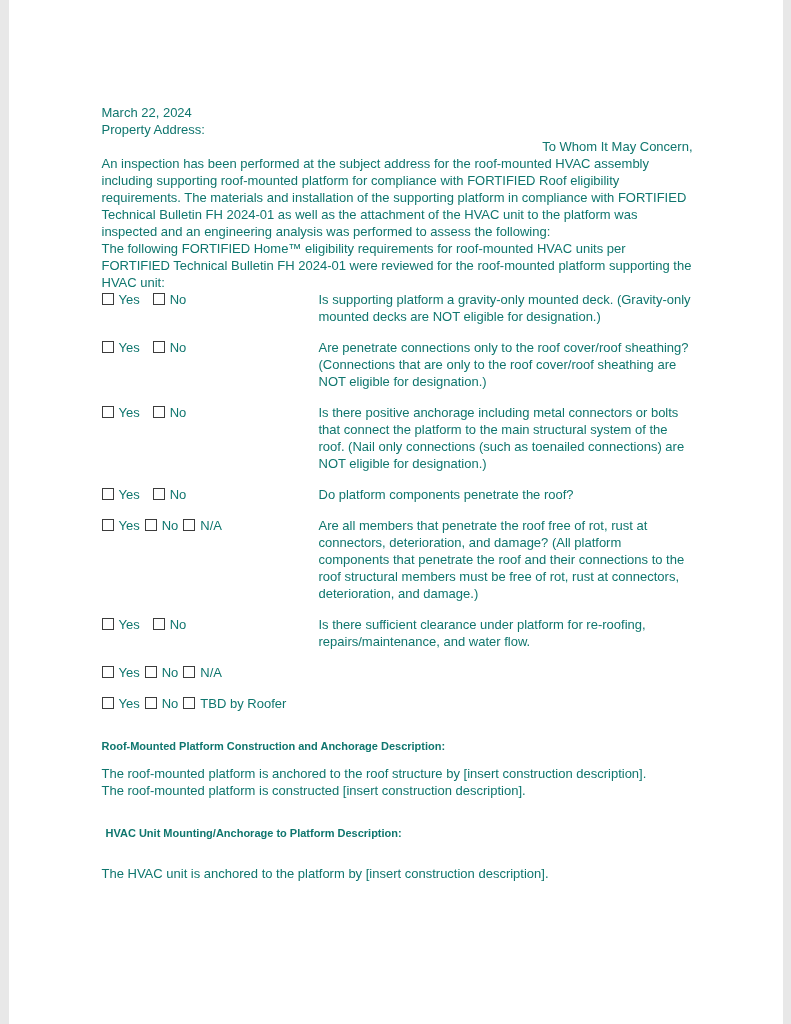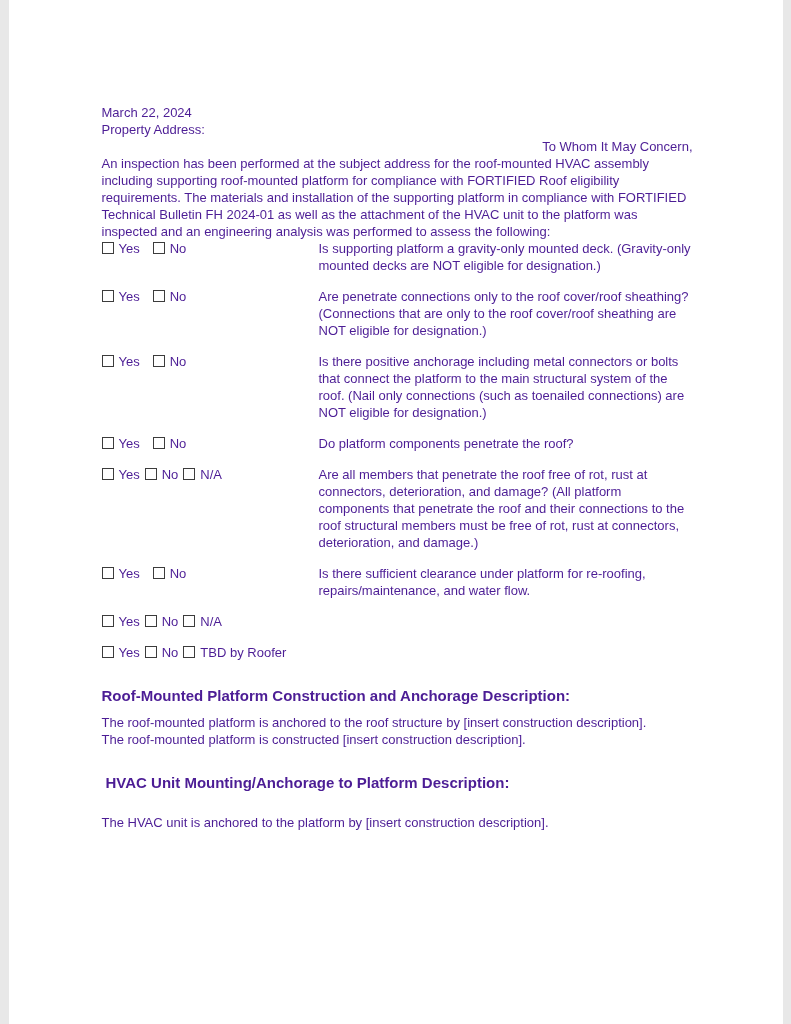--- a/index.html
+++ b/index.html
@@ -11,21 +11,21 @@
     position: relative;
     width: 774px;
     height: 1024px;
     margin: 0 auto;
     background: #ffffff;
     box-sizing: border-box;
     padding: 104px 90px 0 93px;
     font-family: "Liberation Sans", sans-serif;
     font-size: 13px;
     line-height: 17px;
-    color: #4c1d95;
+    color: #0f766e;
     overflow: hidden;
   }
   .page p { margin: 0; }
   .gap-sm  { margin-bottom: 15px; text-align: right; }
   .gap-line{ margin-bottom: 17px; }
   .intro-para { margin-bottom: 15px; }
   .checklist-intro { margin-bottom: 14px; }
 
   .checklist { margin-bottom: 0; }
   .row {
@@ -54,40 +54,41 @@
     top: 1px;
     flex: 0 0 auto;
   }
   .q {
     flex: 1 1 auto;
     max-width: 424px;
     margin-left: 32px;
   }
 
   h3.section-heading {
-    font-size: 15px;
+    font-size: 11px;
     line-height: 17px;
     font-weight: 700;
     margin: 26px 0 10px 0;
   }
   h3.hvac-heading {
     margin-top: 26px;
     margin-bottom: 23px;
     padding-left: 4px;
   }
   .section-line { margin-bottom: 11px; }
 </style>
 </head>
 <body>
 
 <div class="page">
   <p class="gap-line">March 22, 2024</p>
   <p class="gap-line">Property Address:</p>
   <p class="gap-sm">To Whom It May Concern,</p>
   <p class="intro-para">An inspection has been performed at the subject address for the roof-mounted HVAC assembly including supporting roof-mounted platform for compliance with FORTIFIED Roof eligibility requirements.  The materials and installation of the supporting platform in compliance with FORTIFIED Technical Bulletin FH 2024-01 as well as the attachment of the HVAC unit to the platform was inspected and an engineering analysis was performed to assess the following:</p>
+  <p class="checklist-intro">The following FORTIFIED Home™ eligibility requirements for roof-mounted HVAC units per FORTIFIED Technical Bulletin FH 2024-01 were reviewed for the roof-mounted platform supporting the HVAC unit:</p>
 
   <div class="checklist">
       <div class="row">
         <div class="opts wide">
           <span class="opt">
             <span class="box"></span>
             <span class="olbl">Yes</span>
           </span>
           <span class="opt">
             <span class="box"></span>

